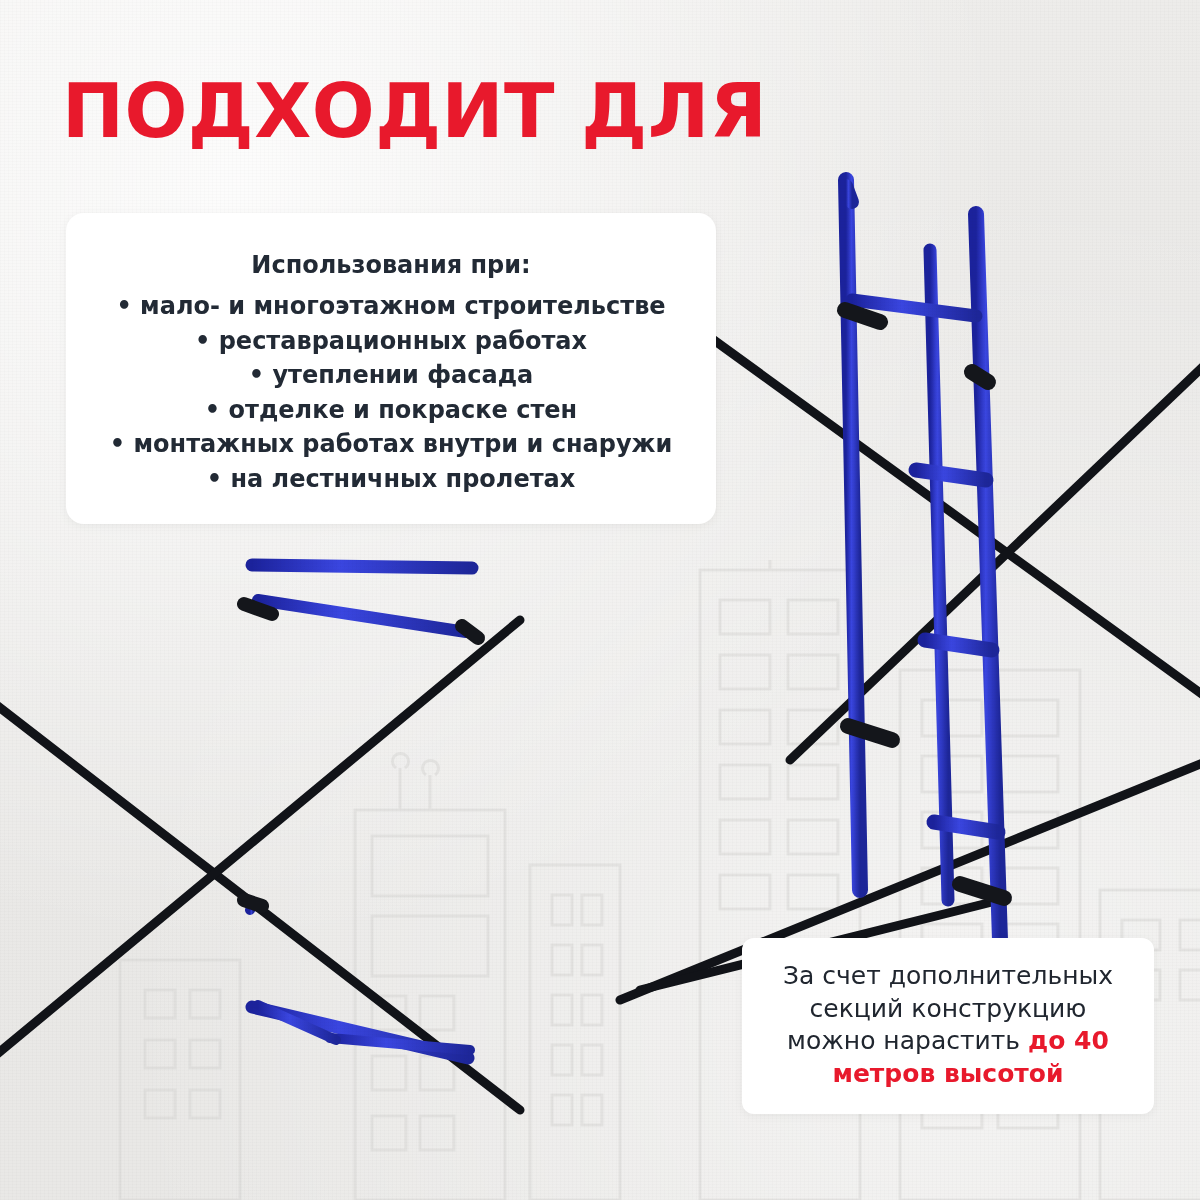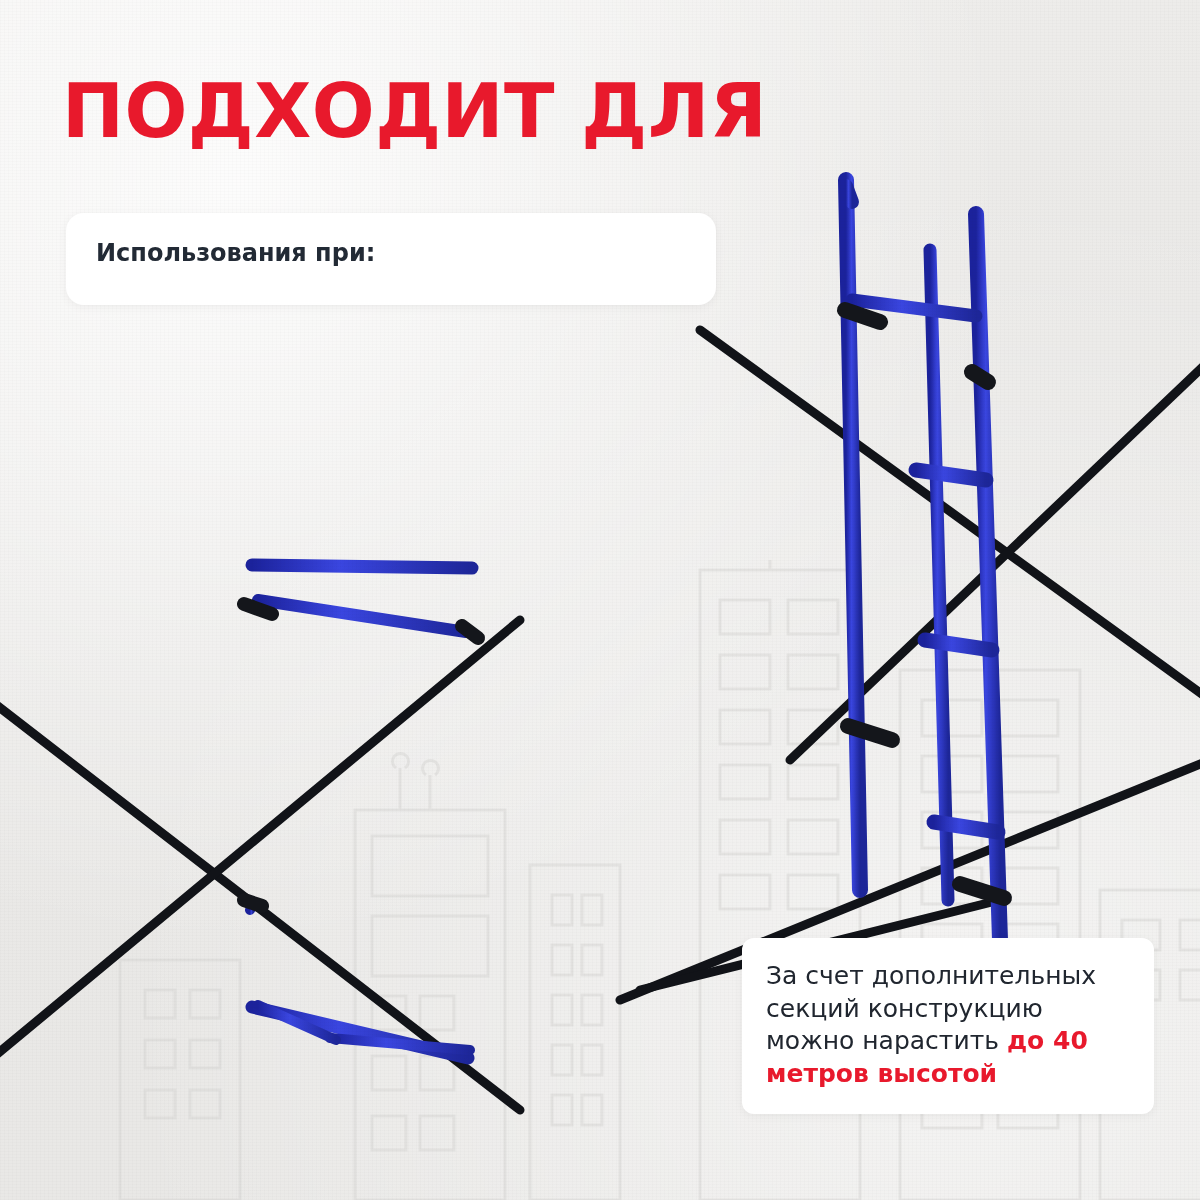--- a/index.html
+++ b/index.html
@@ -15,20 +15,21 @@
   }
   .poster {
     position: relative;
     width: 1200px;
     height: 1200px;
     background:
       radial-gradient(circle at 20% 15%, rgba(255,255,255,0.85) 0%, rgba(255,255,255,0) 55%),
       radial-gradient(circle at 80% 85%, rgba(255,255,255,0.55) 0%, rgba(255,255,255,0) 60%),
       linear-gradient(160deg, #f1f0ee 0%, #eae9e7 45%, #e8e7e5 100%);
     overflow: hidden;
+    text-align: center;
   }
   
   .grain {
     position: absolute;
     inset: 0;
     background-image:
       repeating-linear-gradient(0deg, rgba(0,0,0,0.012) 0px, rgba(0,0,0,0.012) 1px, rgba(255,255,255,0) 1px, rgba(255,255,255,0) 3px),
       repeating-linear-gradient(90deg, rgba(0,0,0,0.01) 0px, rgba(0,0,0,0.01) 1px, rgba(255,255,255,0) 1px, rgba(255,255,255,0) 4px);
     pointer-events: none;
   }
@@ -70,20 +71,21 @@
     padding: 26px 30px 28px 30px;
     box-sizing: border-box;
     box-shadow: 0 2px 10px rgba(0,0,0,0.05);
   }
   .usage-title {
     font-size: 24px;
     font-weight: 700;
     color: #222a35;
     margin-bottom: 10px;
     font-family: "DejaVu Sans", sans-serif;
+    margin-top: 12px;
   }
   .usage-list {
     list-style: none;
     margin: 0;
     padding: 0;
   }
   .usage-list li {
     font-size: 24px;
     font-weight: 700;
     color: #222a35;
@@ -264,19 +266,27 @@
       <path d="M960 884 L1004 898"></path>
     </g>
   </svg>
 
   <div class="grain"></div>
 
   <div class="headline">ПОДХОДИТ ДЛЯ</div>
 
   <div class="usage-card">
     <div class="usage-title">Использования при:</div>
+    <ul class="usage-list">
+      <li>мало- и многоэтажном строительстве</li>
+      <li>реставрационных работах</li>
+      <li>утеплении фасада</li>
+      <li>отделке и покраске стен</li>
+      <li>монтажных работах внутри и снаружи</li>
+      <li>на лестничных пролетах</li>
+    </ul>
   </div>
 
   <div class="note-card">
     <div class="note-text"><span>За счет дополнительных секций конструкцию можно нарастить </span><span class="note-accent">до 40 метров высотой</span></div>
   </div>
 
 </div>
 
 </body></html>

